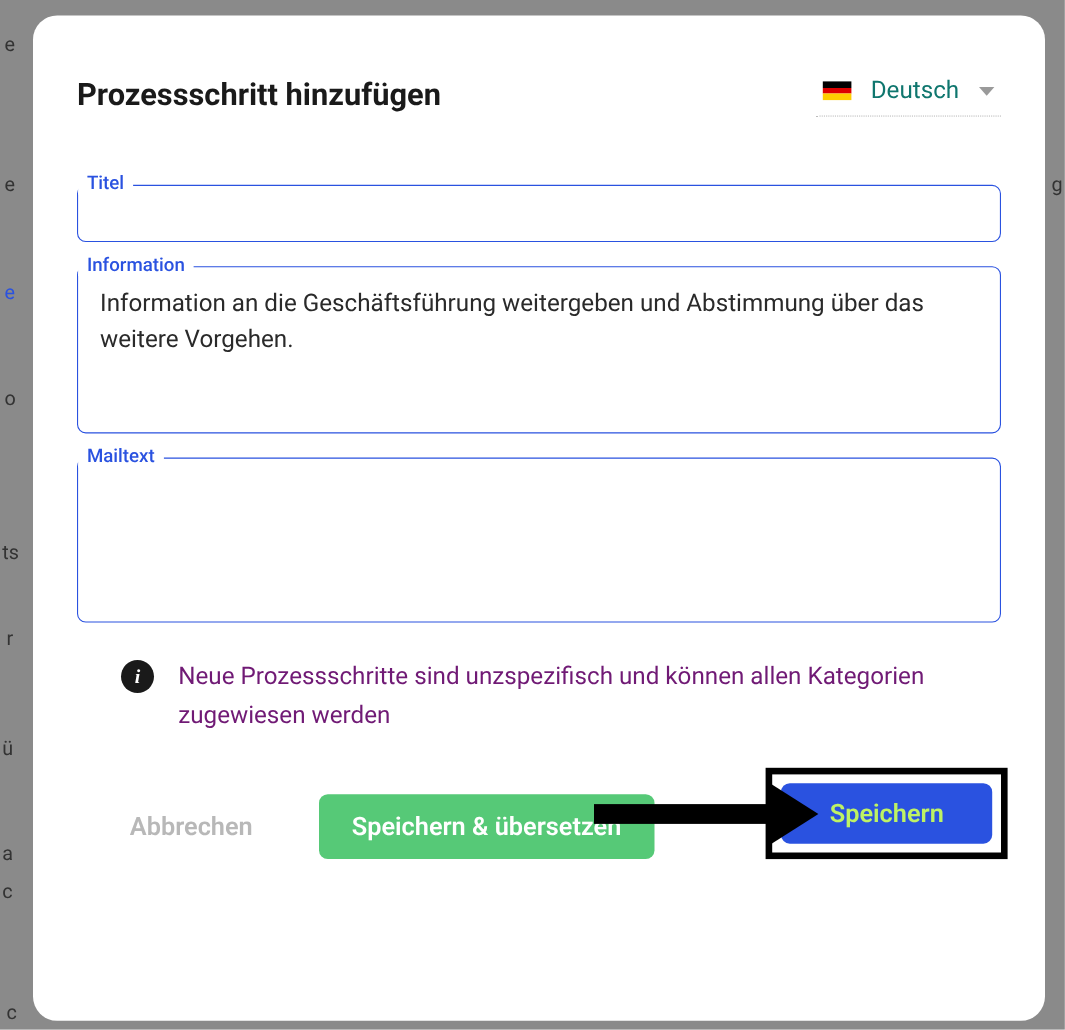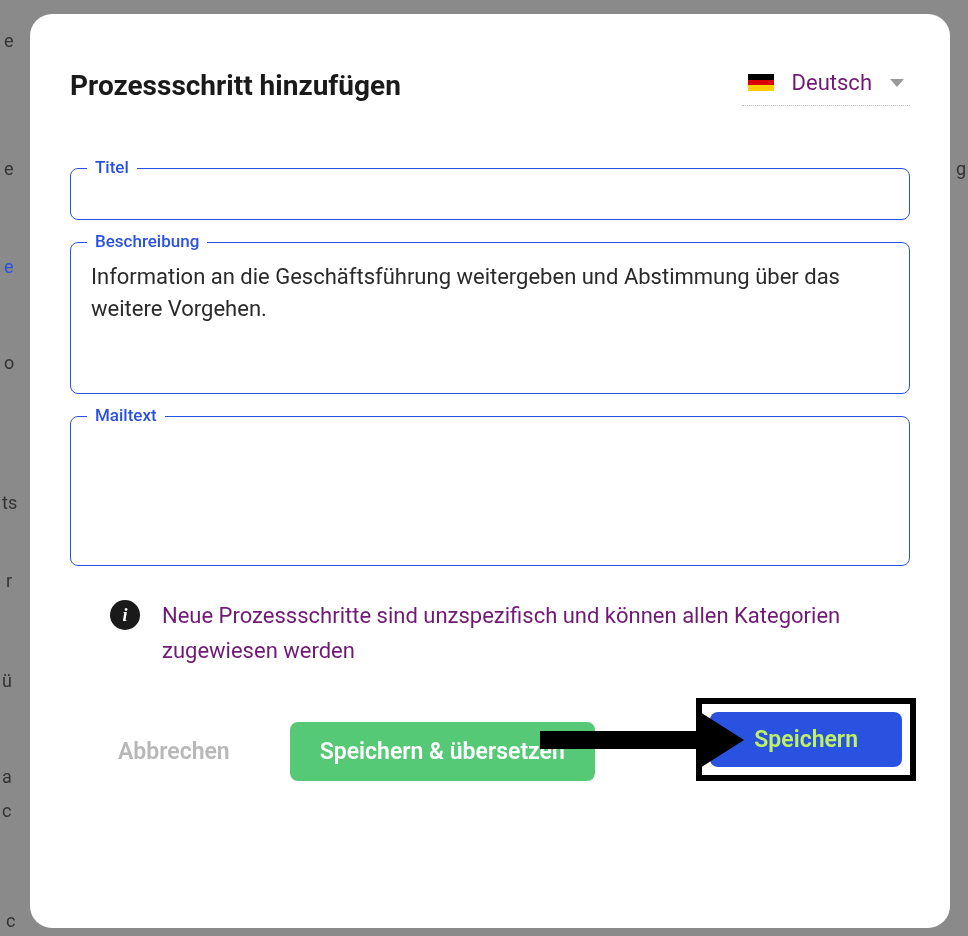--- a/index.html
+++ b/index.html
@@ -54,39 +54,39 @@
       display: inline-flex;
       flex-direction: column;
       width: 26px;
       height: 17px;
     }
     .flag-black { flex: 1; background: #000; }
     .flag-red { flex: 1; background: #dd0000; }
     .flag-gold { flex: 1; background: #ffce00; }
     .lang-label {
       font-size: 22px;
-      color: #701a75;
+      color: #0f766e;
     }
     .chevron-down {
       width: 0; height: 0;
       border-left: 7px solid transparent;
       border-right: 7px solid transparent;
       border-top: 8px solid #9a9a9a;
     }
     .fieldset {
       border: 1.5px solid #2a52e0;
       border-radius: 8px;
       padding: 18px 18px 20px 20px;
       margin-bottom: 22px;
       position: relative;
     }
     .fieldset-legend {
       position: absolute;
       top: -12px;
-      left: 16px;
+      left: 0;
       background: #fff;
       padding: 0 8px;
       font-size: 17px;
       color: #2a52e0;
       font-weight: 500;
     }
     .fieldset input,
     .fieldset textarea {
       width: 100%;
       border: none;
@@ -216,21 +216,21 @@
       <span class="lang-label">Deutsch</span>
       <span class="chevron-down"></span>
     </div>
   </div>
 
   <div class="fieldset fs-title">
     <span class="fieldset-legend">Titel</span>
   </div>
 
   <div class="fieldset fs-desc">
-    <span class="fieldset-legend">Beschreibung</span>
+    <span class="fieldset-legend">Information</span>
     <textarea rows="4" style="">Information an die Geschäftsführung weitergeben und Abstimmung über das weitere Vorgehen.</textarea>
   </div>
 
   <div class="fieldset fs-mail">
     <span class="fieldset-legend">Mailtext</span>
   </div>
 
   <div class="info-row">
     <span class="info-icon">i</span>
     <div class="info-text">Neue Prozessschritte sind unzspezifisch und können allen Kategorien zugewiesen werden</div>

